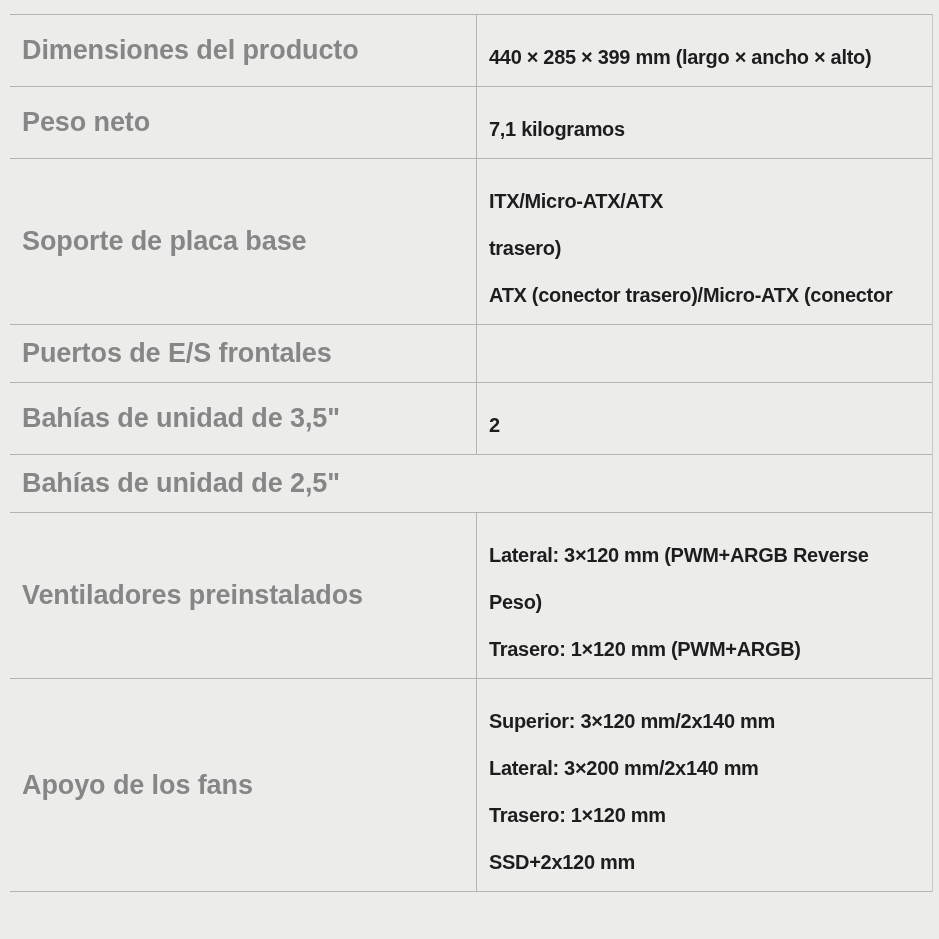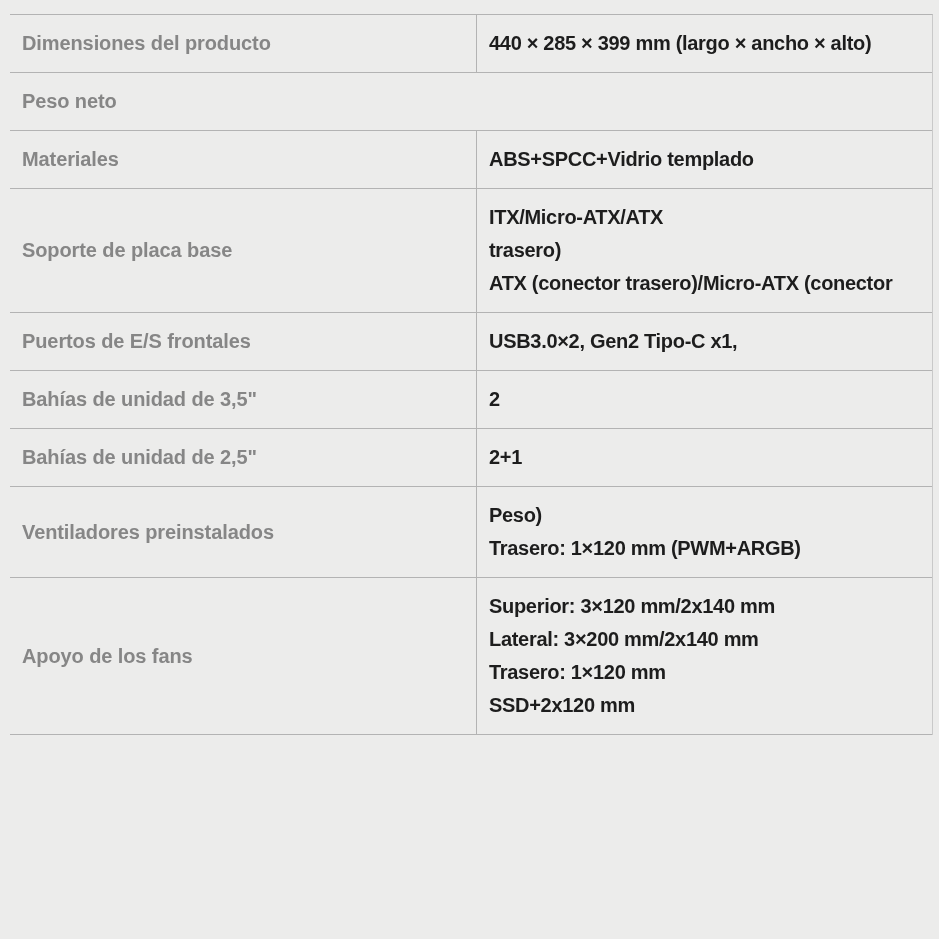--- a/index.html
+++ b/index.html
@@ -27,98 +27,93 @@
   .spec-row{
     display:grid;
     grid-template-columns:466px 1fr;
     border-bottom:1px solid var(--line);
     min-height:58px;
   }
   .cell-label{
     display:flex;
     align-items:center;
     padding:12px 16px 12px 12px;
-    font-size:20px;
+    font-size:27px;
     font-weight:700;
     line-height:33px;
     color:var(--label);
     letter-spacing:-0.1px;
   }
   .cell-value{
     border-left:1px solid var(--line);
     display:flex;
     flex-direction:column;
     justify-content:center;
     padding:12px 14px 12px 12px;
     font-size:20px;
     font-weight:700;
     line-height:33px;
     color:var(--value);
     letter-spacing:-0.3px;
   }
   .value-line{
     white-space:nowrap;
+    margin-top:14px;
   }
 </style>
 </head>
 <body>
 
 <div class="spec-table" id="spec-table">
   <div class="spec-row">
     <div class="cell-label">Dimensiones del producto</div>
     <div class="cell-value">
         <div class="value-line">440 × 285 × 399 mm (largo × ancho × alto)</div>
       </div>
   </div>
 
   <div class="spec-row">
     <div class="cell-label">Peso neto</div>
+    <div class="cell-value">
+        <div class="value-line">7,1 kilogramos</div>
+      </div>
   </div>
 
-  <div class="spec-row">
-    <div class="cell-label">Materiales</div>
-    <div class="cell-value">
-        <div class="value-line">ABS+SPCC+Vidrio templado</div>
-      </div>
-  </div>
 
   <div class="spec-row">
     <div class="cell-label">Soporte de placa base</div>
     <div class="cell-value">
         <div class="value-line">ITX/Micro-ATX/ATX</div>
         <div class="value-line">trasero)</div>
         <div class="value-line">ATX (conector trasero)/Micro-ATX (conector</div>
       </div>
   </div>
 
   <div class="spec-row">
     <div class="cell-label">Puertos de E/S frontales</div>
     <div class="cell-value">
-        <div class="value-line">USB3.0×2, Gen2 Tipo-C x1,</div>
       </div>
   </div>
 
   <div class="spec-row">
     <div class="cell-label">Bahías de unidad de 3,5"</div>
     <div class="cell-value">
         <div class="value-line">2</div>
       </div>
   </div>
 
   <div class="spec-row">
     <div class="cell-label">Bahías de unidad de 2,5"</div>
-    <div class="cell-value">
-        <div class="value-line">2+1</div>
-      </div>
   </div>
 
 
   <div class="spec-row">
     <div class="cell-label">Ventiladores preinstalados</div>
     <div class="cell-value">
+        <div class="value-line">Lateral: 3×120 mm (PWM+ARGB Reverse</div>
         <div class="value-line">Peso)</div>
         <div class="value-line">Trasero: 1×120 mm (PWM+ARGB)</div>
       </div>
   </div>
 
   <div class="spec-row">
     <div class="cell-label">Apoyo de los fans</div>
     <div class="cell-value">
         <div class="value-line">Superior: 3×120 mm/2x140 mm</div>
         <div class="value-line">Lateral: 3×200 mm/2x140 mm</div>

